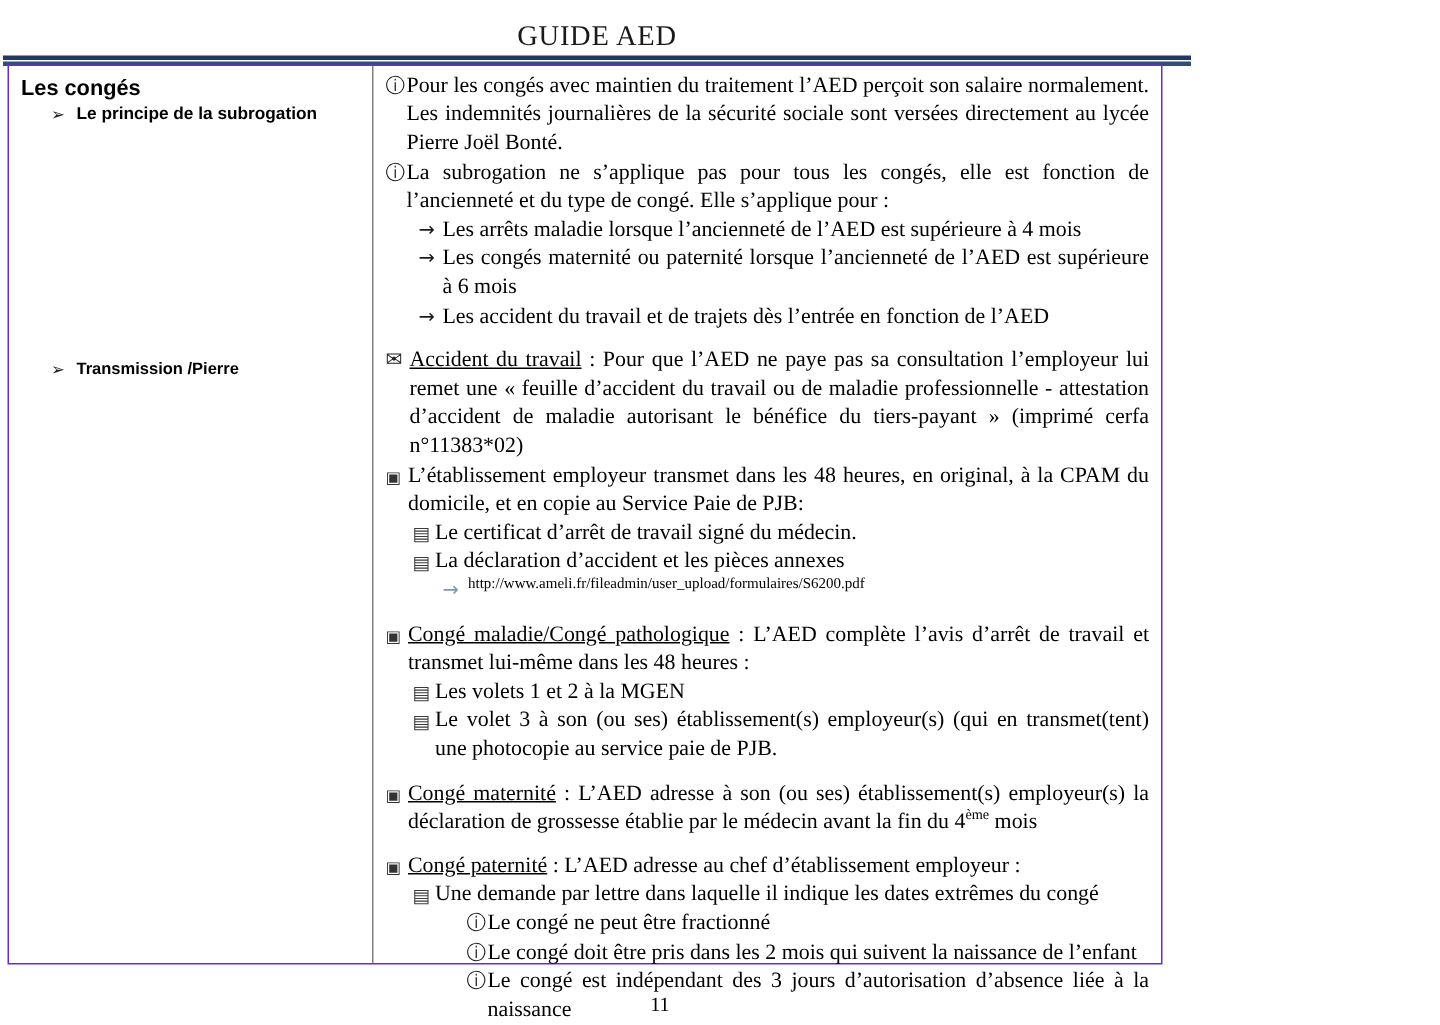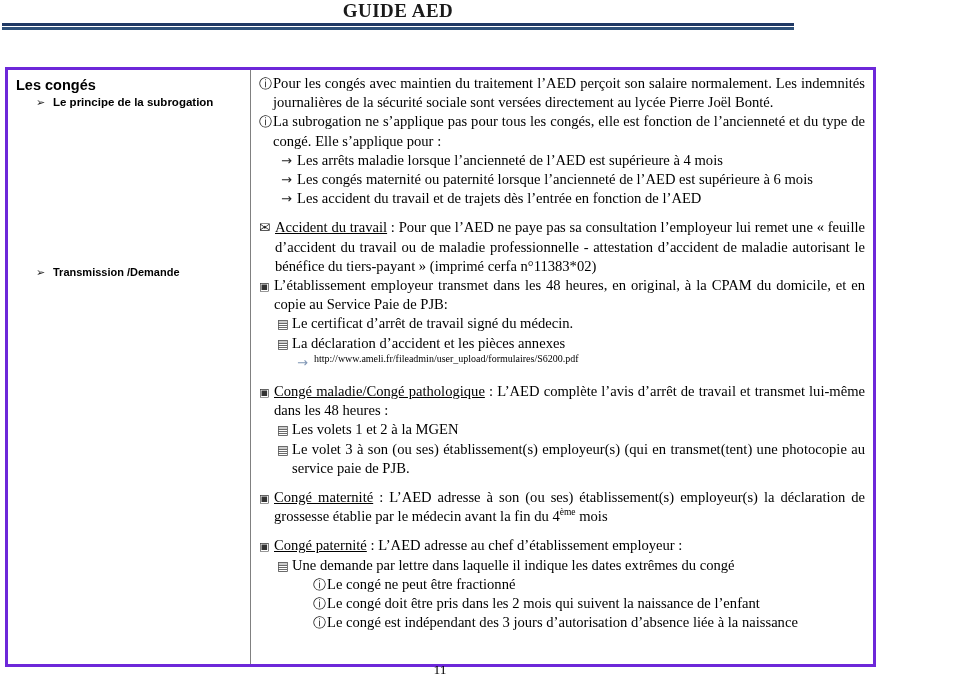--- a/index.html
+++ b/index.html
@@ -12,23 +12,22 @@
     height: 683px;
     font-family: "Liberation Serif", serif;
     color: #000000;
     overflow: hidden;
     position: relative;
   }
 
   
   .doc-header {
     width: 796px;
-    padding-top: 1px;
+    padding-top: 15px;
     box-sizing: border-box;
-    font-weight: bold;
   }
   .doc-title {
     text-align: center;
     font-family: "Liberation Serif", serif;
     font-size: 19px;
     letter-spacing: 0.5px;
     color: #1a1a1a;
     line-height: 20px;
     padding-bottom: 2px;
   }
@@ -48,26 +47,25 @@
     height: 3px;
     background: #2e5079;
     margin: 0;
   }
 
   
   .doc-table {
     position: absolute;
     left: 5px;
     top: 43px;
-    width: 871px;
+    width: 770px;
     height: 600px;
-    border: 3px solid #6d28d9;
+    border: 1px solid #6d28d9;
     box-sizing: border-box;
     display: flex;
-    margin-top: 24px;
   }
   .col-sidebar {
     width: 243px;
     border-right: 1px solid #808080;
     box-sizing: border-box;
     padding: 4px 4px 0 6px;
     flex: 0 0 auto;
   }
   .col-main {
     flex: 1 1 auto;
@@ -219,21 +217,21 @@
   <div class="col-sidebar">
     <div class="side-heading">Les congés</div>
 
     <div class="side-item">
       <span class="arrow-bullet">➢</span>
       <span>Le principe de la subrogation</span>
     </div>
 
     <div class="side-item sub2">
       <span class="arrow-bullet">➢</span>
-      <span>Transmission /Demande</span>
+      <span>Transmission /Pierre</span>
     </div>
   </div>
 
   <div class="col-main">
 
     <div class="bullet-line">
       <span class="bullet-glyph ico-circ">ⓘ</span>
       <span class="bullet-text">Pour les congés avec maintien du traitement l’AED perçoit son salaire normalement. Les indemnités journalières de la sécurité sociale sont versées directement au lycée Pierre Joël Bonté.</span>
     </div>
 

